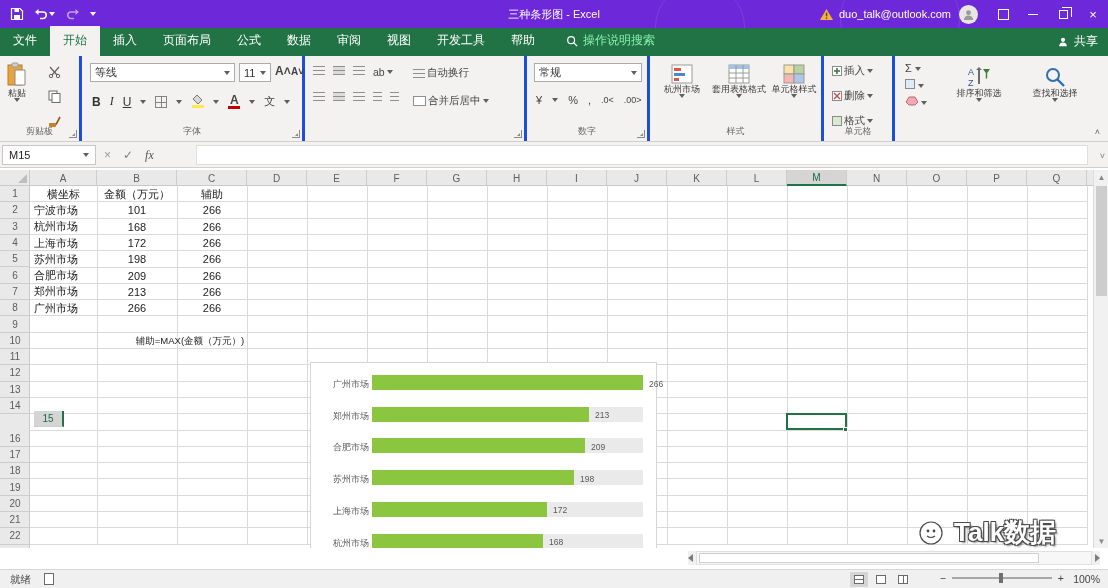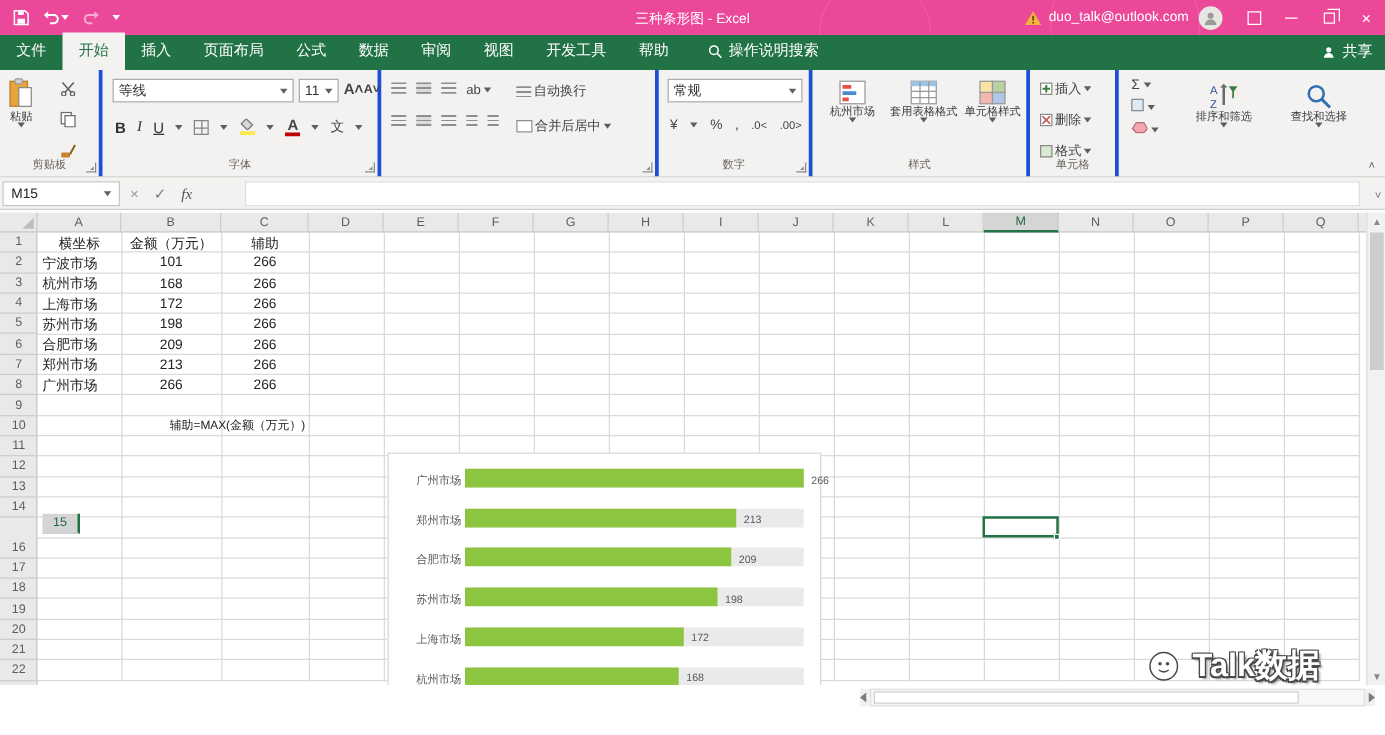--- a/index.html
+++ b/index.html
@@ -2,21 +2,21 @@
 <html><head>
 <meta charset="utf-8">
 <style>
   * { margin:0; padding:0; box-sizing:border-box; }
   html,body { width:1108px; height:588px; overflow:hidden;
     font-family:"Liberation Sans","DejaVu Sans",sans-serif; background:#fff; }
   #app { position:relative; width:1108px; height:588px; background:#fff; }
 
   
   #titlebar { position:absolute; left:0; top:0; width:1108px; height:28px;
-    background:#ec4899; display:flex; align-items:center; color:#fff; }
+    background:#6d28d9; display:flex; align-items:center; color:#fff; }
   .qat { display:flex; align-items:center; gap:10px; padding-left:10px; }
   .qat .qbtn { display:flex; align-items:center; }
   .deco-circle { position:absolute; border:1px solid rgba(255,255,255,.10); border-radius:50%; pointer-events:none; }
   #win-title { position:absolute; left:50%; transform:translateX(-50%); top:7px;
     font-size:11px; color:#fff; white-space:nowrap; }
   .tb-right { position:absolute; right:0; top:0; height:28px; display:flex; align-items:center; }
   .account { display:flex; align-items:center; gap:5px; font-size:11px; margin-right:8px; }
   .avatar { width:19px; height:19px; border-radius:50%; background:#E8E6E3; margin-right:10px;
     display:flex; align-items:center; justify-content:center; }
   .winbtn { width:30px; height:28px; display:flex; align-items:center; justify-content:center;
@@ -25,21 +25,21 @@
   .restore-box { width:9px; height:9px; border:1px solid #fff; position:relative; }
   .restore-box::before { content:""; position:absolute; left:2px; top:-4px; width:9px; height:9px;
     border:1px solid #fff; border-bottom:none; border-left:none; }
   .min-dash { width:10px; height:1px; background:#fff; }
 
   
   #tabrow { position:absolute; left:0; top:28px; width:1108px; height:28px; background:#217346;
     display:flex; align-items:flex-end; }
   .rtab { color:#fff; font-size:12px; padding:6px 13px 7px 13px; white-space:nowrap; }
   .rtab.active { background:#f3f2f1; color:#217346; }
-  .tellme { display:flex; align-items:center; gap:5px; color:#ffffff; font-size:12px; padding:6px 10px 7px 18px; }
+  .tellme { display:flex; align-items:center; gap:5px; color:#86efac; font-size:12px; padding:6px 10px 7px 18px; }
   .share { position:absolute; right:10px; bottom:6px; display:flex; align-items:center; gap:5px;
     color:#fff; font-size:12px; }
 
   
   #ribbon { position:absolute; left:0; top:56px; width:1108px; height:86px;
     background:#f3f2f1; border-bottom:1px solid #d2cfcb; }
   .rgroup { position:absolute; top:0; height:85px; border-right:3px solid #1d4ed8; }
   .glabel { position:absolute; bottom:3px; left:0; right:0; text-align:center;
     font-size:9px; color:#696663; white-space:nowrap; }
   .launcher { position:absolute; right:2px; bottom:3px; width:8px; height:8px;
@@ -625,20 +625,43 @@
   </div>
 
   <div id="hscroll">
     <span class="tri-l" style="margin-right:3px;"></span>
     <span class="track">
         <span id="hthumb"></span>
       </span>
     <span class="tri-r" style="margin-left:3px;"></span>
   </div>
 
+  <div id="statusbar">
+    <span id="ready">就绪</span>
+    <span class="acc-ico"></span>
+    <span class="views">
+      <span class="viewbtn sel">
+          <span class="vico grid"></span>
+        </span>
+      <span class="viewbtn">
+          <span class="vico"></span>
+        </span>
+      <span class="viewbtn">
+          <span class="vico" style="background:linear-gradient(90deg,#fff 4px,#6b6b6b 4px,#6b6b6b 5px,#fff 5px);"></span>
+        </span>
+    </span>
+    <span class="zoomctl">
+      <span>−</span>
+      <span class="zline">
+          <span class="zthumb"></span>
+        </span>
+      <span>+</span>
+    </span>
+    <span id="zoomlvl">100%</span>
+  </div>
 
   <div id="watermark">
     <svg id="wm-logo" viewBox="0 0 34 32">
       <circle cx="19" cy="16" r="11" fill="#fff" stroke="#4a4a4a" stroke-width="1.2"></circle>
       <circle cx="16" cy="14" r="1.4" fill="#4a4a4a"></circle>
         <circle cx="22" cy="14" r="1.4" fill="#4a4a4a"></circle>
       <path d="M15 19 q4 3 8 0" fill="none" stroke="#4a4a4a" stroke-width="1.2"></path>
       <circle cx="5" cy="8" r="1.2" fill="#fff"></circle>
         <circle cx="3" cy="16" r="1.2" fill="#fff"></circle>
         <circle cx="6" cy="24" r="1.2" fill="#fff"></circle>

